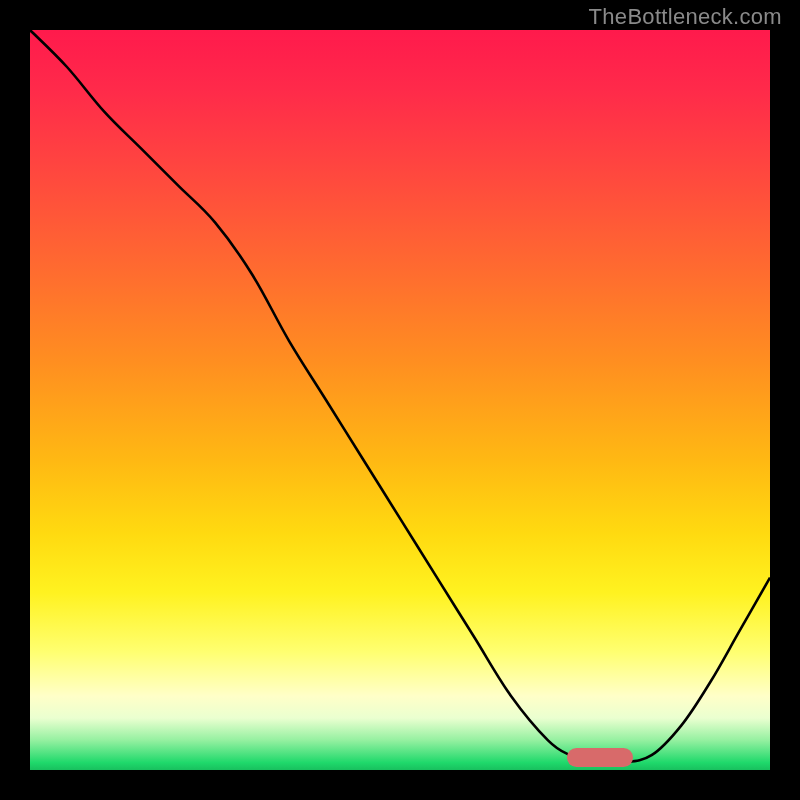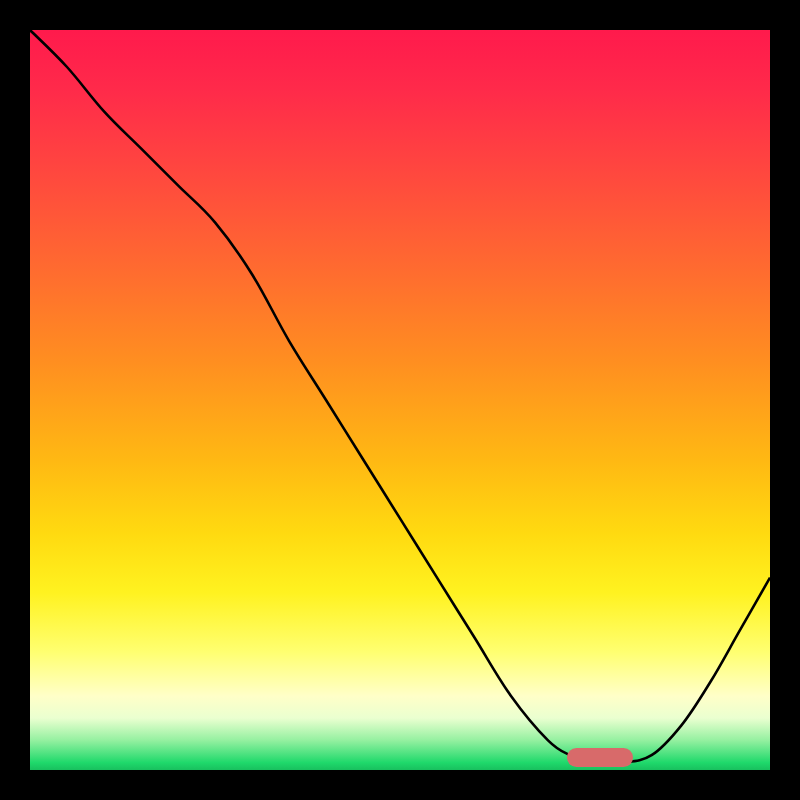--- a/index.html
+++ b/index.html
@@ -68,20 +68,21 @@
     width: 740px;
     height: 740px;
     overflow: visible;
   }
 </style>
 </head>
 <body>
 
 <div class="frame">
 
+  <div class="watermark">TheBottleneck.com</div>
 
   <div class="plot-area">
 
     <svg class="curve" viewBox="0 0 740 740" preserveAspectRatio="none">
       <path id="curve-path" fill="none" stroke-width="2.6" stroke="#000000" d="M 0.0 0.0 C 6.7 6.7, 23.7 22.3, 37.0 37.0 C 50.3 51.7, 60.7 66.7, 74.0 81.4 C 87.3 96.1, 97.7 105.1, 111.0 118.4 C 124.3 131.7, 134.7 142.1, 148.0 155.4 C 161.3 168.7, 171.7 176.4, 185.0 192.4 C 198.3 208.4, 208.7 222.9, 222.0 244.2 C 235.3 265.5, 245.7 288.2, 259.0 310.8 C 272.3 333.4, 282.7 348.7, 296.0 370.0 C 309.3 391.3, 319.7 407.9, 333.0 429.2 C 346.3 450.5, 356.7 467.1, 370.0 488.4 C 383.3 509.7, 393.7 526.3, 407.0 547.6 C 420.3 568.9, 430.7 585.5, 444.0 606.8 C 457.3 628.1, 467.7 647.4, 481.0 666.0 C 494.3 684.6, 507.3 699.7, 518.0 710.4 C 528.7 721.1, 532.2 721.2, 540.2 725.2 C 548.2 729.2, 553.1 731.3, 562.4 732.6 C 571.7 733.9, 581.3 733.9, 592.0 732.6 C 602.7 731.3, 610.9 731.9, 621.6 725.2 C 632.3 718.5, 640.5 708.9, 651.2 695.6 C 661.9 682.3, 670.1 668.5, 680.8 651.2 C 691.5 633.9, 699.7 618.0, 710.4 599.4 C 721.1 580.8, 734.7 556.9, 740.0 547.6"></path>
     </svg>
 
     <div id="marker" class="marker" style="background: rgb(216, 106, 106); left: 536.5px; width: 66.6px; top: 717.68px;"></div>
 
   </div>

